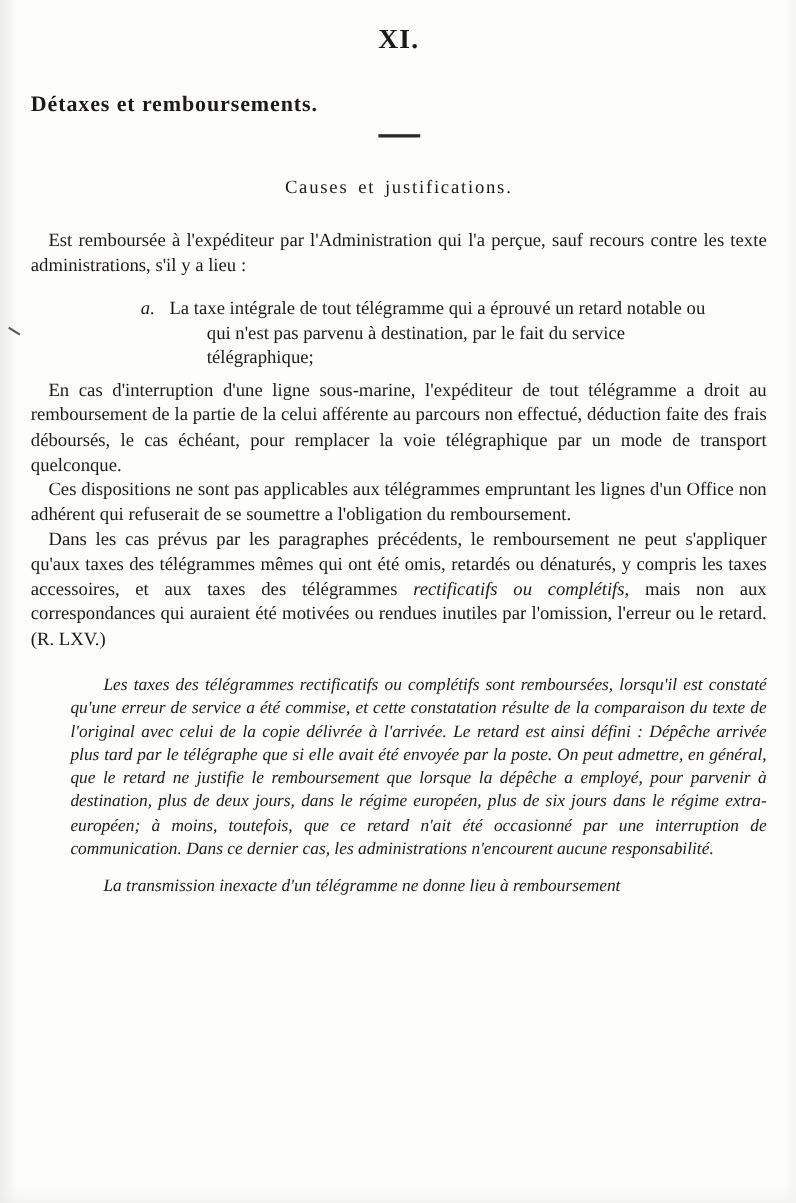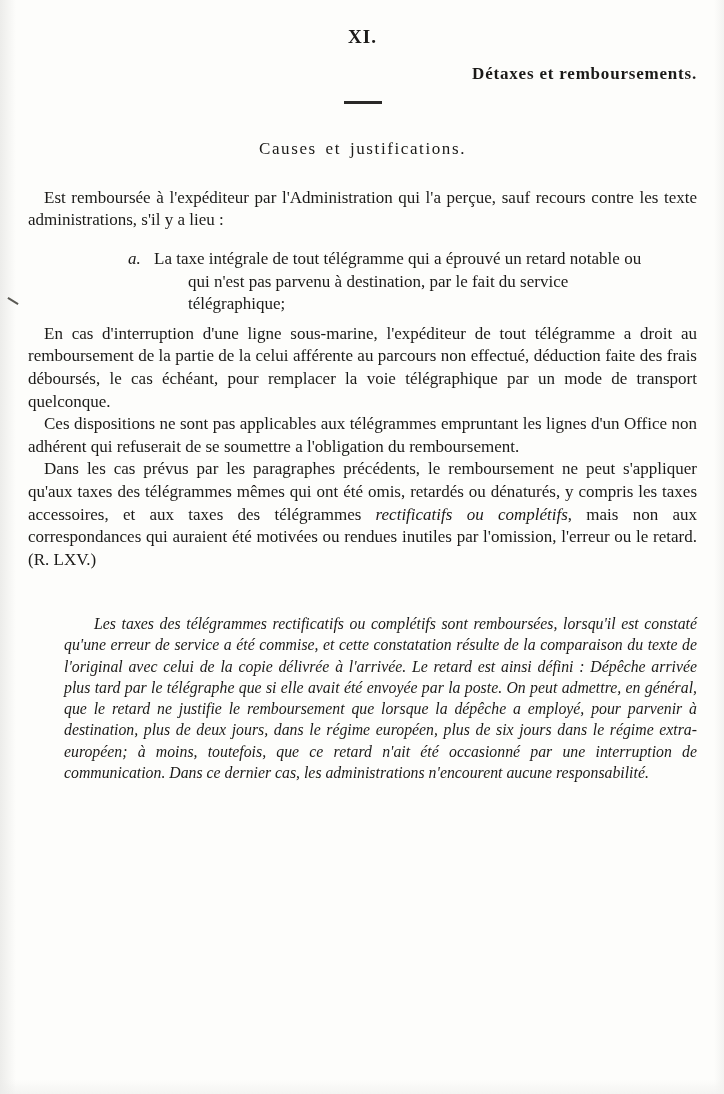--- a/index.html
+++ b/index.html
@@ -22,28 +22,28 @@
       linear-gradient(0deg, #f4f4f2 0px, rgba(253,253,251,0) 14px),
       #fdfdfb;
     color: #1b1a18;
     font-family: "Liberation Serif", "DejaVu Serif", serif;
     font-size: 17px;
     line-height: 22.6px;
   }
   .section-number {
     text-align: center;
     font-weight: bold;
-    font-size: 19px;
+    font-size: 25px;
     letter-spacing: 1px;
-    margin: 4px 0 14px 0;
+    margin: 4px 0 35px 0;
   }
   .title {
-    text-align: right;
+    text-align: left;
     font-weight: bold;
-    font-size: 17px;
+    font-size: 20px;
     letter-spacing: 0.8px;
     margin: 0 0 16px 0;
   }
   .rule {
     width: 38px;
     height: 3px;
     background: #2a2927;
     margin: 0 auto 34px auto;
   }
   .subtitle {
@@ -68,21 +68,21 @@
     text-indent: -60px;
     text-align: left;
   }
   .marker {
     display: inline-block;
     width: 26px;
     font-style: italic;
     text-indent: 0;
   }
   .commentary {
-    margin-top: 42px;
+    margin-top: 20px;
     margin-left: 36px;
     font-style: italic;
     font-size: 15.8px;
     line-height: 21.2px;
   }
   .commentary .para {
     text-indent: 30px;
   }
   .commentary .final {
     margin-top: 13px;
@@ -119,15 +119,16 @@
   </div>
 
   <p class="para">En cas d'interruption d'une ligne sous-marine, l'expéditeur de tout télégramme a droit au remboursement de la partie de la celui afférente au parcours non effectué, déduction faite des frais déboursés, le cas échéant, pour remplacer la voie télégraphique par un mode de transport quelconque.</p>
 
   <p class="para">Ces dispositions ne sont pas applicables aux télégrammes empruntant les lignes d'un Office non adhérent qui refuserait de se soumettre a l'obligation du remboursement.</p>
 
   <p class="para"><span>Dans les cas prévus par les paragraphes précédents, le remboursement ne peut s'appliquer qu'aux taxes des télégrammes mêmes qui ont été omis, retardés ou dénaturés, y compris les taxes accessoires, et aux taxes des télégrammes </span><em>rectificatifs ou complétifs</em><span>, mais non aux correspondances qui auraient été motivées ou rendues inutiles par l'omission, l'erreur ou le retard. (R. LXV.)</span></p>
 
   <div class="commentary">
     <p class="para">Les taxes des télégrammes rectificatifs ou complétifs sont remboursées, lorsqu'il est constaté qu'une erreur de service a été commise, et cette constatation résulte de la comparaison du texte de l'original avec celui de la copie délivrée à l'arrivée. Le retard est ainsi défini : Dépêche arrivée plus tard par le télégraphe que si elle avait été envoyée par la poste. On peut admettre, en général, que le retard ne justifie le remboursement que lorsque la dépêche a employé, pour parvenir à destination, plus de deux jours, dans le régime européen, plus de six jours dans le régime extra-européen; à moins, toutefois, que ce retard n'ait été occasionné par une interruption de communication. Dans ce dernier cas, les administrations n'encourent aucune responsabilité.</p>
+    <p class="para final">La transmission inexacte d'un télégramme ne donne lieu à remboursement</p>
   </div>
 
 </div>
 
 </body></html>

